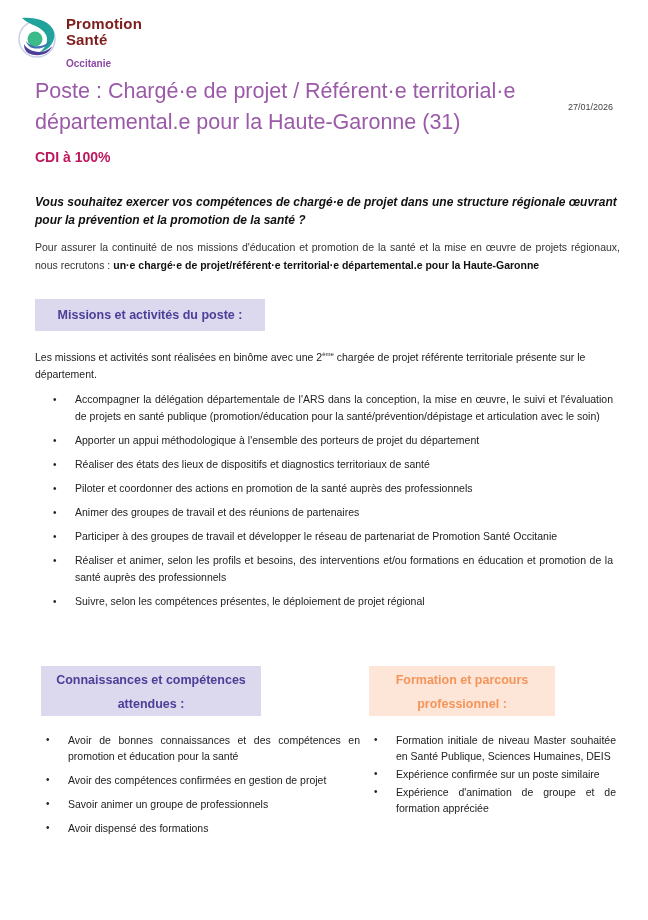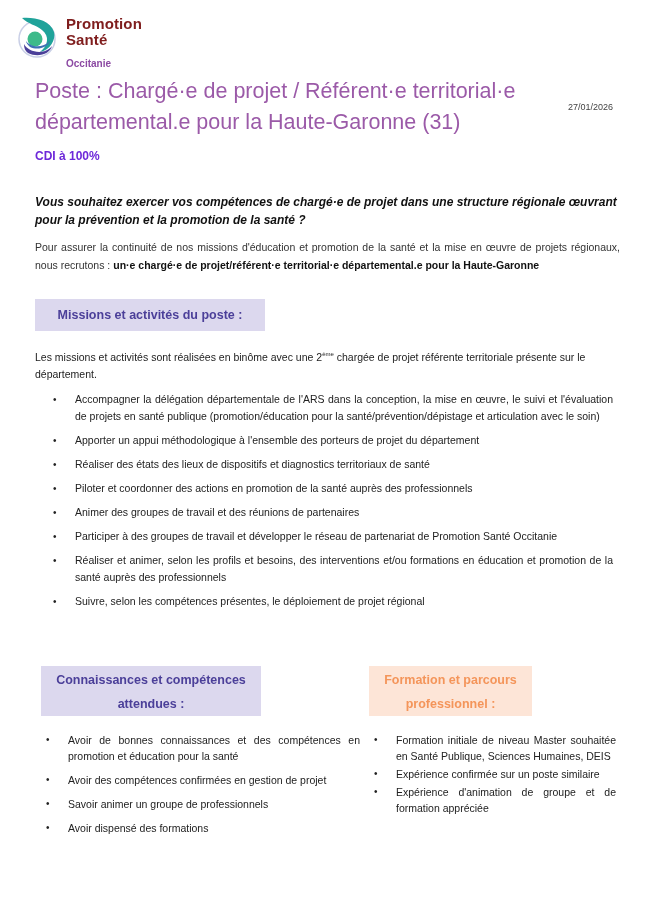--- a/index.html
+++ b/index.html
@@ -15,39 +15,39 @@
     .logo-line2 { margin-top: 1px; }
     .logo-line3 { font-weight: bold; color: #8c4aa3; font-size: 10px; display: block; margin-top: 12px; }
 
     .date { position: absolute; right: 35px; top: 62px; font-size: 9px; color: #444; margin-top: 40px; }
 
     .title {
       position: absolute; left: 35px; top: 76px; width: 590px;
       font-size: 21.5px; line-height: 31px; color: #9b5aa8; font-weight: normal;
     }
     .contract {
-      position: absolute; left: 35px; top: 149px; font-size: 12px; font-weight: bold; color: #6d28d9;
+      position: absolute; left: 35px; top: 149px; font-size: 14px; font-weight: bold; color: #be185d;
     }
     .intro-q {
       position: absolute; left: 35px; top: 193px; width: 585px;
       font-size: 12px; line-height: 18px; font-weight: bold; font-style: italic; color: #111;
     }
     .intro-p {
       position: absolute; left: 35px; top: 238px; width: 585px;
       font-size: 10.5px; line-height: 18px; color: #333; text-align: justify;
     }
     .intro-p b { color: #111; }
 
     .section-head {
       position: absolute; background: #dcd8ee; color: #4b3f99; font-weight: bold;
       font-size: 12.5px; padding: 0 10px; text-align: center;
     }
     .sh-missions { left: 35px; top: 299px; width: 210px; height: 32px; line-height: 32px; }
     .sh-connaissances { left: 41px; top: 666px; width: 220px; height: 50px; line-height: 24px; padding-top: 2px; box-sizing: border-box; }
-    .sh-formation { left: 369px; top: 666px; width: 163px; height: 50px; line-height: 24px; padding-top: 2px; box-sizing: border-box; background: #fde5d7; color: #f4955a; }
+    .sh-formation { left: 369px; top: 666px; width: 186px; height: 50px; line-height: 24px; padding-top: 2px; box-sizing: border-box; background: #fde5d7; color: #f4955a; }
 
     .missions-intro {
       position: absolute; left: 35px; top: 346px; width: 585px;
       font-size: 10.5px; line-height: 17px; color: #222;
     }
     .missions-intro sup { font-size: 6px; }
 
     ul.bullets { position: absolute; margin: 0; padding: 0; list-style: none; }
     ul.bullets li { position: relative; padding-left: 0; color: #222; }
     ul.bullets li .dot {

